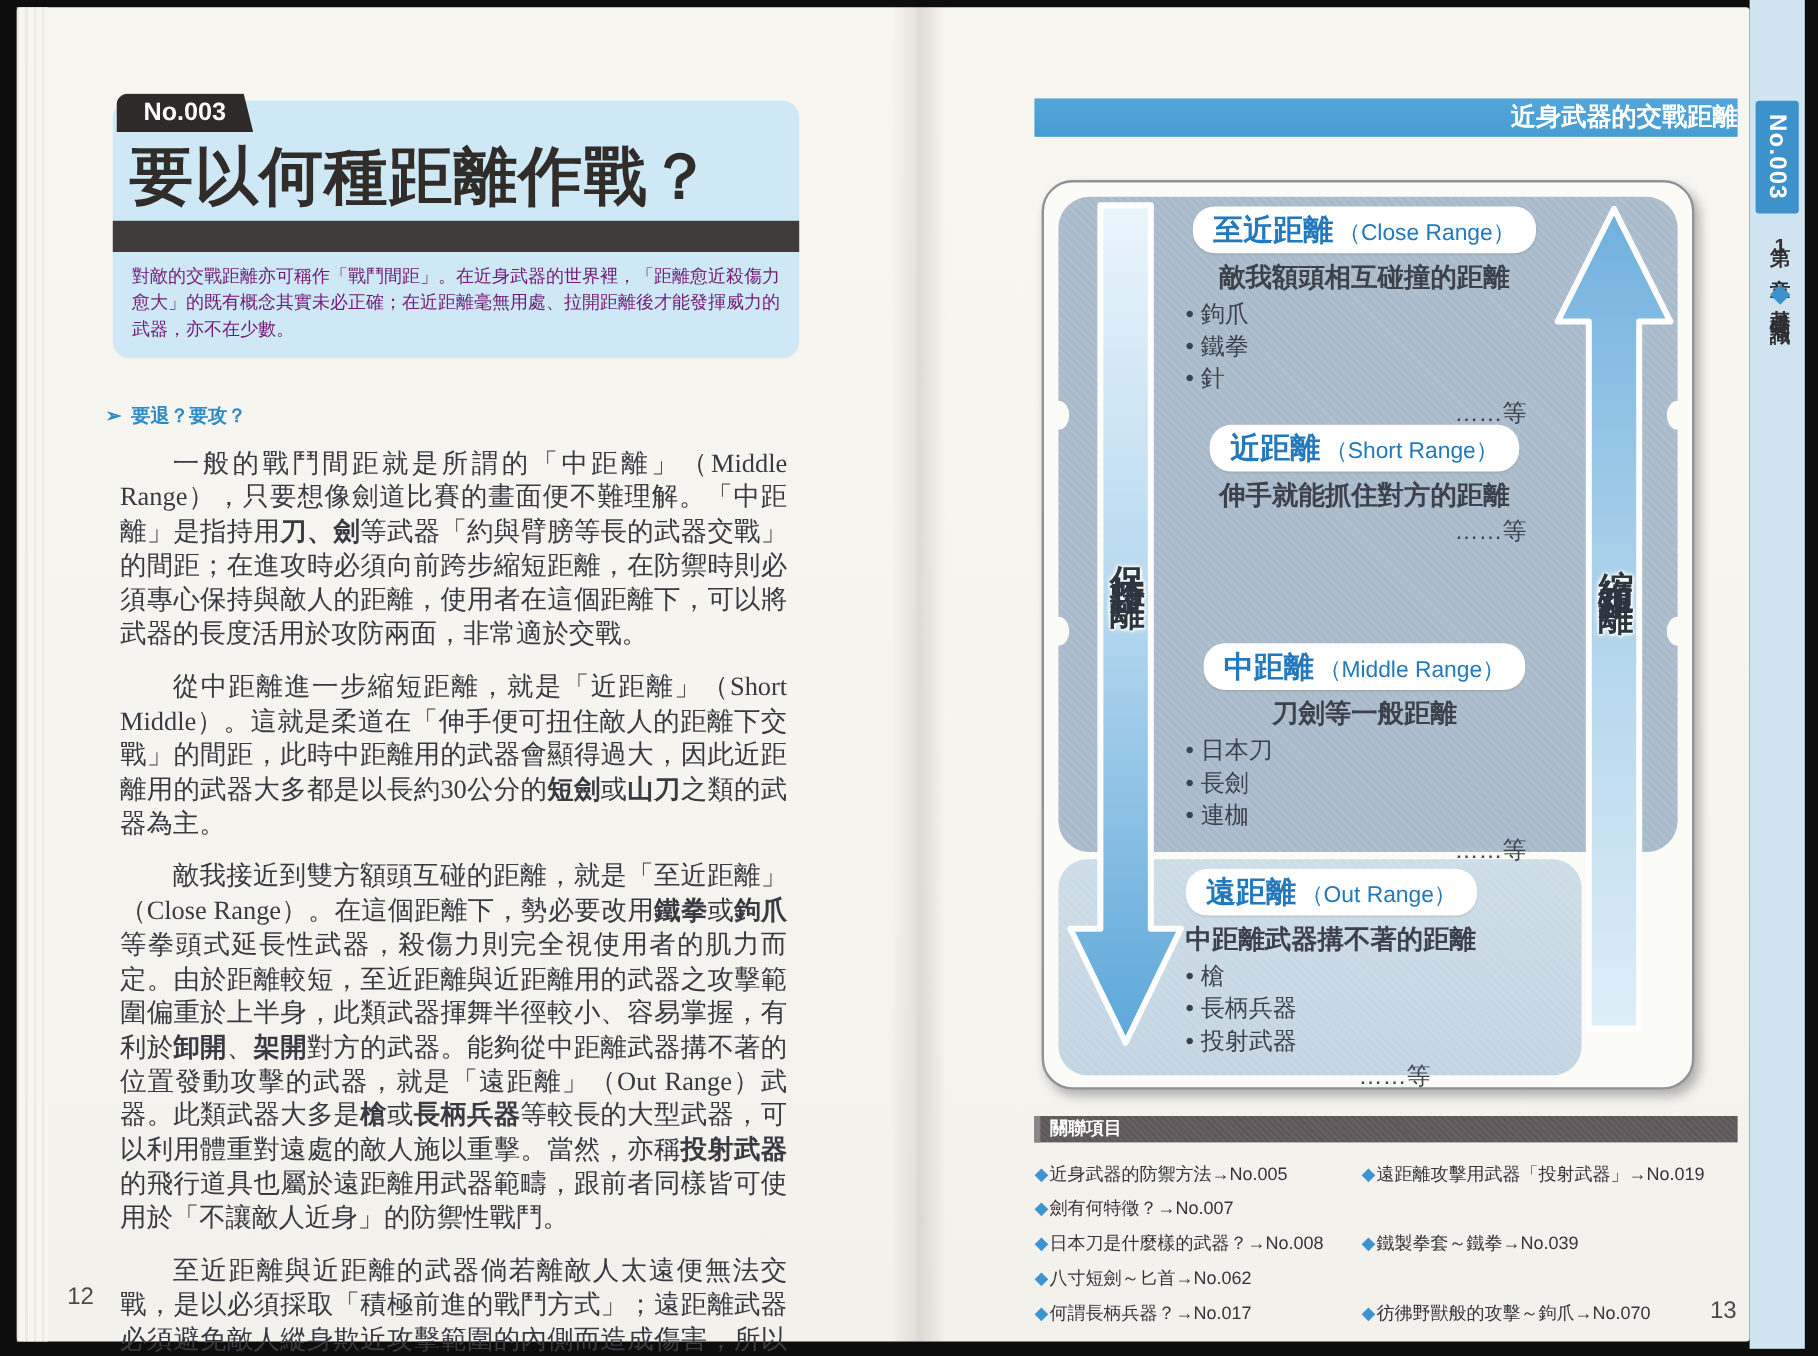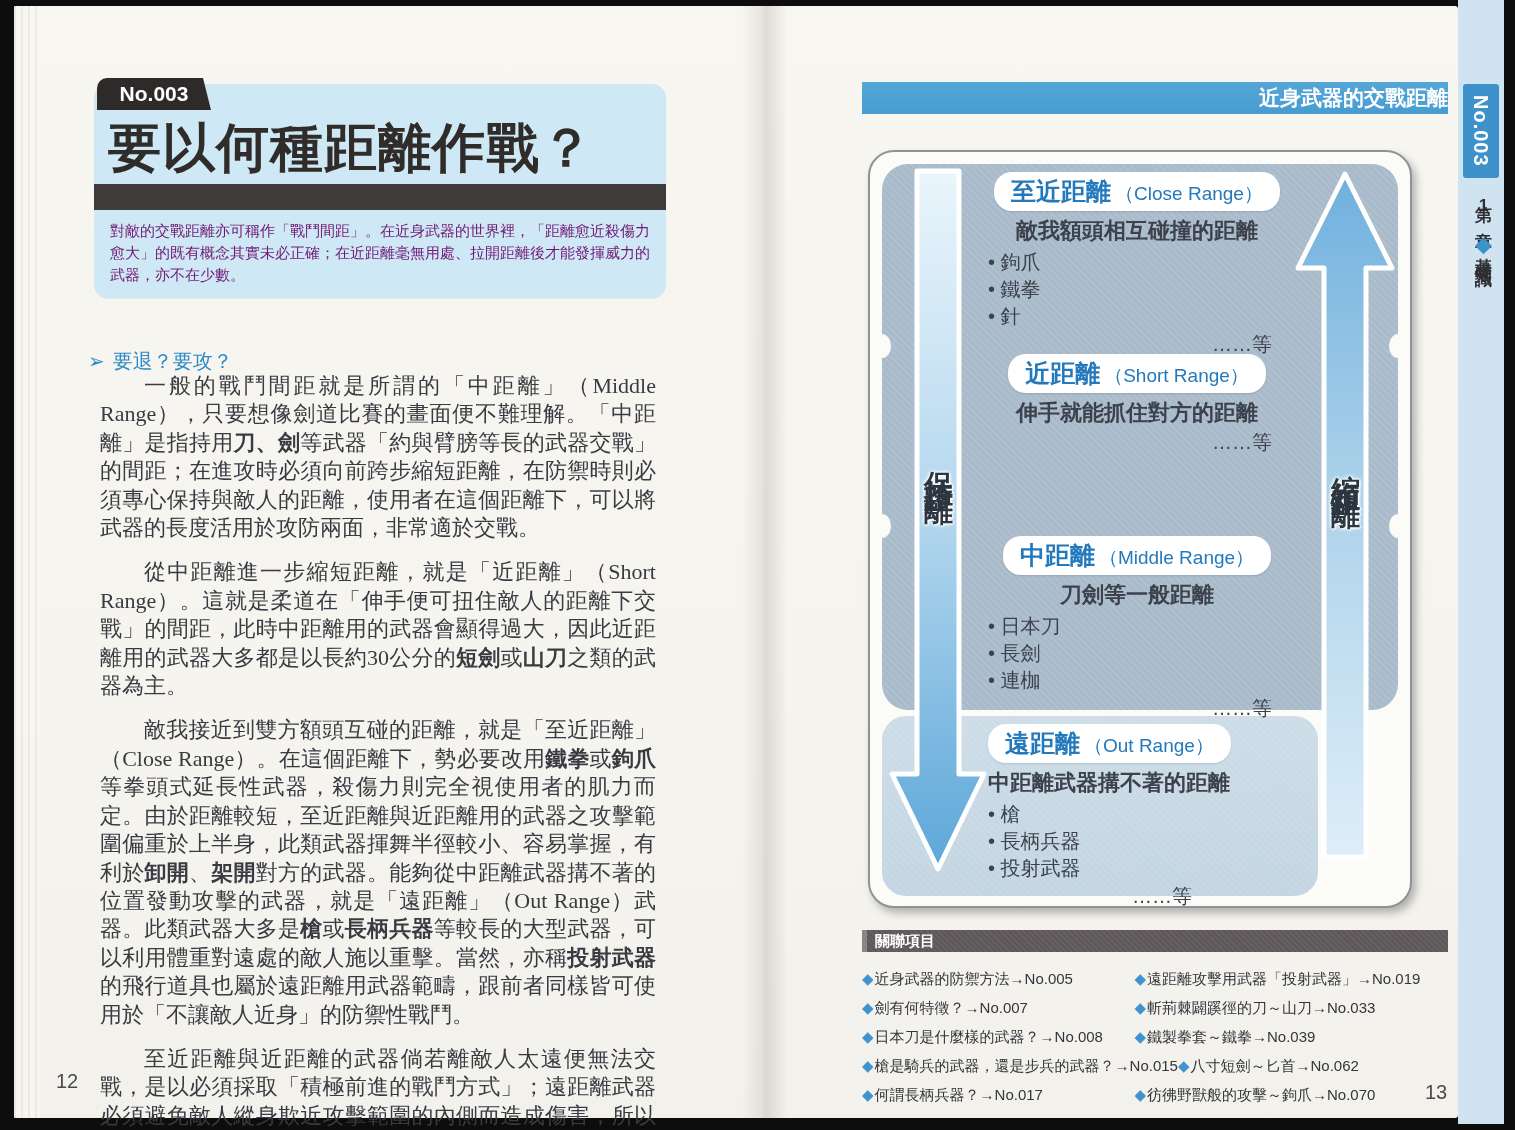--- a/index.html
+++ b/index.html
@@ -40,21 +40,21 @@
   .title{
     margin:34px 12px 6px 14px;font-size:53px;line-height:60px;font-weight:bold;
     color:#302c29;letter-spacing:1px;font-family:"Liberation Sans",sans-serif;
   }
   .title-bar{height:26px;background:#403c3b;margin:0;}
   .intro{
     margin:10px 16px 0 16px;font-size:15px;line-height:22px;color:#701a75;
     text-align:justify;
   }
   .section-heading{
-    position:absolute;left:52px;top:340px;font-size:20px;font-weight:normal;color:#2e8ac6;
+    position:absolute;left:52px;top:329px;font-size:16px;font-weight:bold;color:#2e8ac6;
   }
   .section-heading .marker{margin-right:8px;}
   .body-text{
     position:absolute;left:48px;top:348px;width:588px;
     font-family:"Liberation Serif",serif;font-size:22px;line-height:28.4px;
     color:#3a3a42;text-align:justify;
   }
   .body-text p{margin:16px;text-indent:2em;}
   .body-text .bold{font-weight:bold;font-family:"Liberation Sans",sans-serif;}
   .page-num{position:absolute;font-size:20px;color:#4a4a4a;}
@@ -147,21 +147,21 @@
       <div class="badge">No.003</div>
       <h1 class="title">要以何種距離作戰？</h1>
       <div class="title-bar"></div>
       <p class="intro">對敵的交戰距離亦可稱作「戰鬥間距」。在近身武器的世界裡，「距離愈近殺傷力愈大」的既有概念其實未必正確；在近距離毫無用處、拉開距離後才能發揮威力的武器，亦不在少數。</p>
     </div>
     <div class="section-heading">
       <span class="marker">➢</span><span>要退？要攻？</span>
     </div>
     <div class="body-text" id="paragraphs">
         <p><span>一般的戰鬥間距就是所謂的「中距離」（Middle Range），只要想像劍道比賽的畫面便不難理解。「中距離」是指持用</span><span class="bold">刀、劍</span><span>等武器「約與臂膀等長的武器交戰」的間距；在進攻時必須向前跨步縮短距離，在防禦時則必須專心保持與敵人的距離，使用者在這個距離下，可以將武器的長度活用於攻防兩面，非常適於交戰。</span></p>
-        <p><span>從中距離進一步縮短距離，就是「近距離」（Short Range）。這就是柔道在「伸手便可扭住敵人的距離下交戰」的間距，此時中距離用的武器會顯得過大，因此近距離用的武器大多都是以長約30公分的</span><span class="bold">短劍</span><span>或</span><span class="bold">山刀</span><span>之類的武器為主。</span></p>
+        <p><span>從中距離進一步縮短距離，就是「近距離」（Short Middle）。這就是柔道在「伸手便可扭住敵人的距離下交戰」的間距，此時中距離用的武器會顯得過大，因此近距離用的武器大多都是以長約30公分的</span><span class="bold">短劍</span><span>或</span><span class="bold">山刀</span><span>之類的武器為主。</span></p>
         <p><span>敵我接近到雙方額頭互碰的距離，就是「至近距離」（Close Range）。在這個距離下，勢必要改用</span><span class="bold">鐵拳</span><span>或</span><span class="bold">鉤爪</span><span>等拳頭式延長性武器，殺傷力則完全視使用者的肌力而定。由於距離較短，至近距離與近距離用的武器之攻擊範圍偏重於上半身，此類武器揮舞半徑較小、容易掌握，有利於</span><span class="bold">卸開</span><span>、</span><span class="bold">架開</span><span>對方的武器。能夠從中距離武器搆不著的位置發動攻擊的武器，就是「遠距離」（Out Range）武器。此類武器大多是</span><span class="bold">槍</span><span>或</span><span class="bold">長柄兵器</span><span>等較長的大型武器，可以利用體重對遠處的敵人施以重擊。當然，亦稱</span><span class="bold">投射武器</span><span>的飛行道具也屬於遠距離用武器範疇，跟前者同樣皆可使用於「不讓敵人近身」的防禦性戰鬥。</span></p>
         <p><span>至近距離與近距離的武器倘若離敵人太遠便無法交戰，是以必須採取「積極前進的戰鬥方式」；遠距離武器必須避免敵人縱身欺近攻擊範圍的內側而造成傷害，所以勢必要採取「且戰且退、保持距離的戰鬥方式」。因此持武器作戰的時候，必須突先確定自己的武器適合何種作戰距離。</span></p>
       </div>
     <div class="page-num pn-left">12</div>
   </div>
 
   <div class="page-right">
     <div class="header-bar">近身武器的交戰距離</div>
 
     <div class="diagram">
@@ -248,28 +248,26 @@
 
     <div class="related">
       <div class="related-header">關聯項目</div>
       <div class="rel-rows" id="related-rows">
           <div class="rel-row">
             <span class="rel-cell rel-left"><span class="dia">◆</span><span>近身武器的防禦方法→No.005</span></span>
             <span class="rel-cell rel-right"><span class="dia">◆</span><span>遠距離攻擊用武器「投射武器」→No.019</span></span>
           </div>
           <div class="rel-row">
             <span class="rel-cell rel-left"><span class="dia">◆</span><span>劍有何特徵？→No.007</span></span>
-            <span class="rel-cell rel-right"><span class="dia">◆</span><span>斬荊棘闢蹊徑的刀～山刀→No.033</span></span>
           </div>
           <div class="rel-row">
             <span class="rel-cell rel-left"><span class="dia">◆</span><span>日本刀是什麼樣的武器？→No.008</span></span>
             <span class="rel-cell rel-right"><span class="dia">◆</span><span>鐵製拳套～鐵拳→No.039</span></span>
           </div>
           <div class="rel-row">
-            <span class="rel-cell rel-left"><span class="dia">◆</span><span>槍是騎兵的武器，還是步兵的武器？→No.015</span></span>
             <span class="rel-cell rel-right"><span class="dia">◆</span><span>八寸短劍～匕首→No.062</span></span>
           </div>
           <div class="rel-row">
             <span class="rel-cell rel-left"><span class="dia">◆</span><span>何謂長柄兵器？→No.017</span></span>
             <span class="rel-cell rel-right"><span class="dia">◆</span><span>彷彿野獸般的攻擊～鉤爪→No.070</span></span>
           </div>
         </div>
     </div>
 
     <div class="page-num pn-right">13</div>

